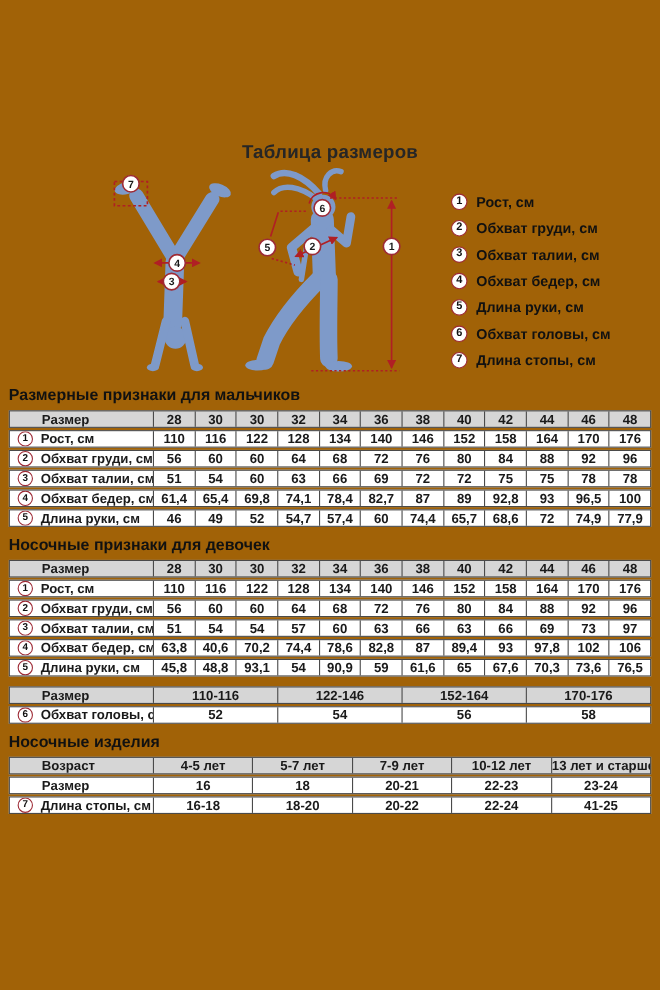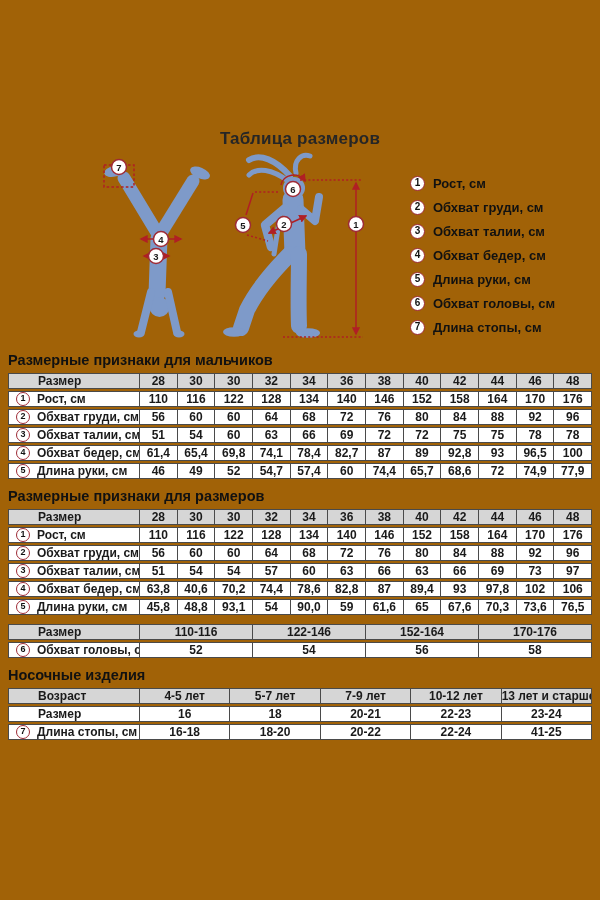--- a/index.html
+++ b/index.html
@@ -274,21 +274,21 @@
             <div class="cell">74,4</div>
             <div class="cell">65,7</div>
             <div class="cell">68,6</div>
             <div class="cell">72</div>
             <div class="cell">74,9</div>
             <div class="cell">77,9</div>
           </div>
         </div>
     </section>
     <section class="tsection">
-      <div class="tbl-title">Размерные признаки для размеров</div>
+      <div class="tbl-title">Носочные признаки для девочек</div>
       <div>
           <div class="row head">
             <div class="cell label head-label">Размер</div>
             <div class="cell">28</div>
             <div class="cell">30</div>
             <div class="cell">30</div>
             <div class="cell">32</div>
             <div class="cell">34</div>
             <div class="cell">36</div>
             <div class="cell">38</div>
@@ -372,21 +372,21 @@
           </div>
           <div class="row">
             <div class="cell label">
               <div class="badge">5</div>
               <div class="label-text">Длина руки, см</div>
             </div>
             <div class="cell">45,8</div>
             <div class="cell">48,8</div>
             <div class="cell">93,1</div>
             <div class="cell">54</div>
-            <div class="cell">90,0</div>
+            <div class="cell">90,9</div>
             <div class="cell">59</div>
             <div class="cell">61,6</div>
             <div class="cell">65</div>
             <div class="cell">67,6</div>
             <div class="cell">70,3</div>
             <div class="cell">73,6</div>
             <div class="cell">76,5</div>
           </div>
         </div>
     </section>

